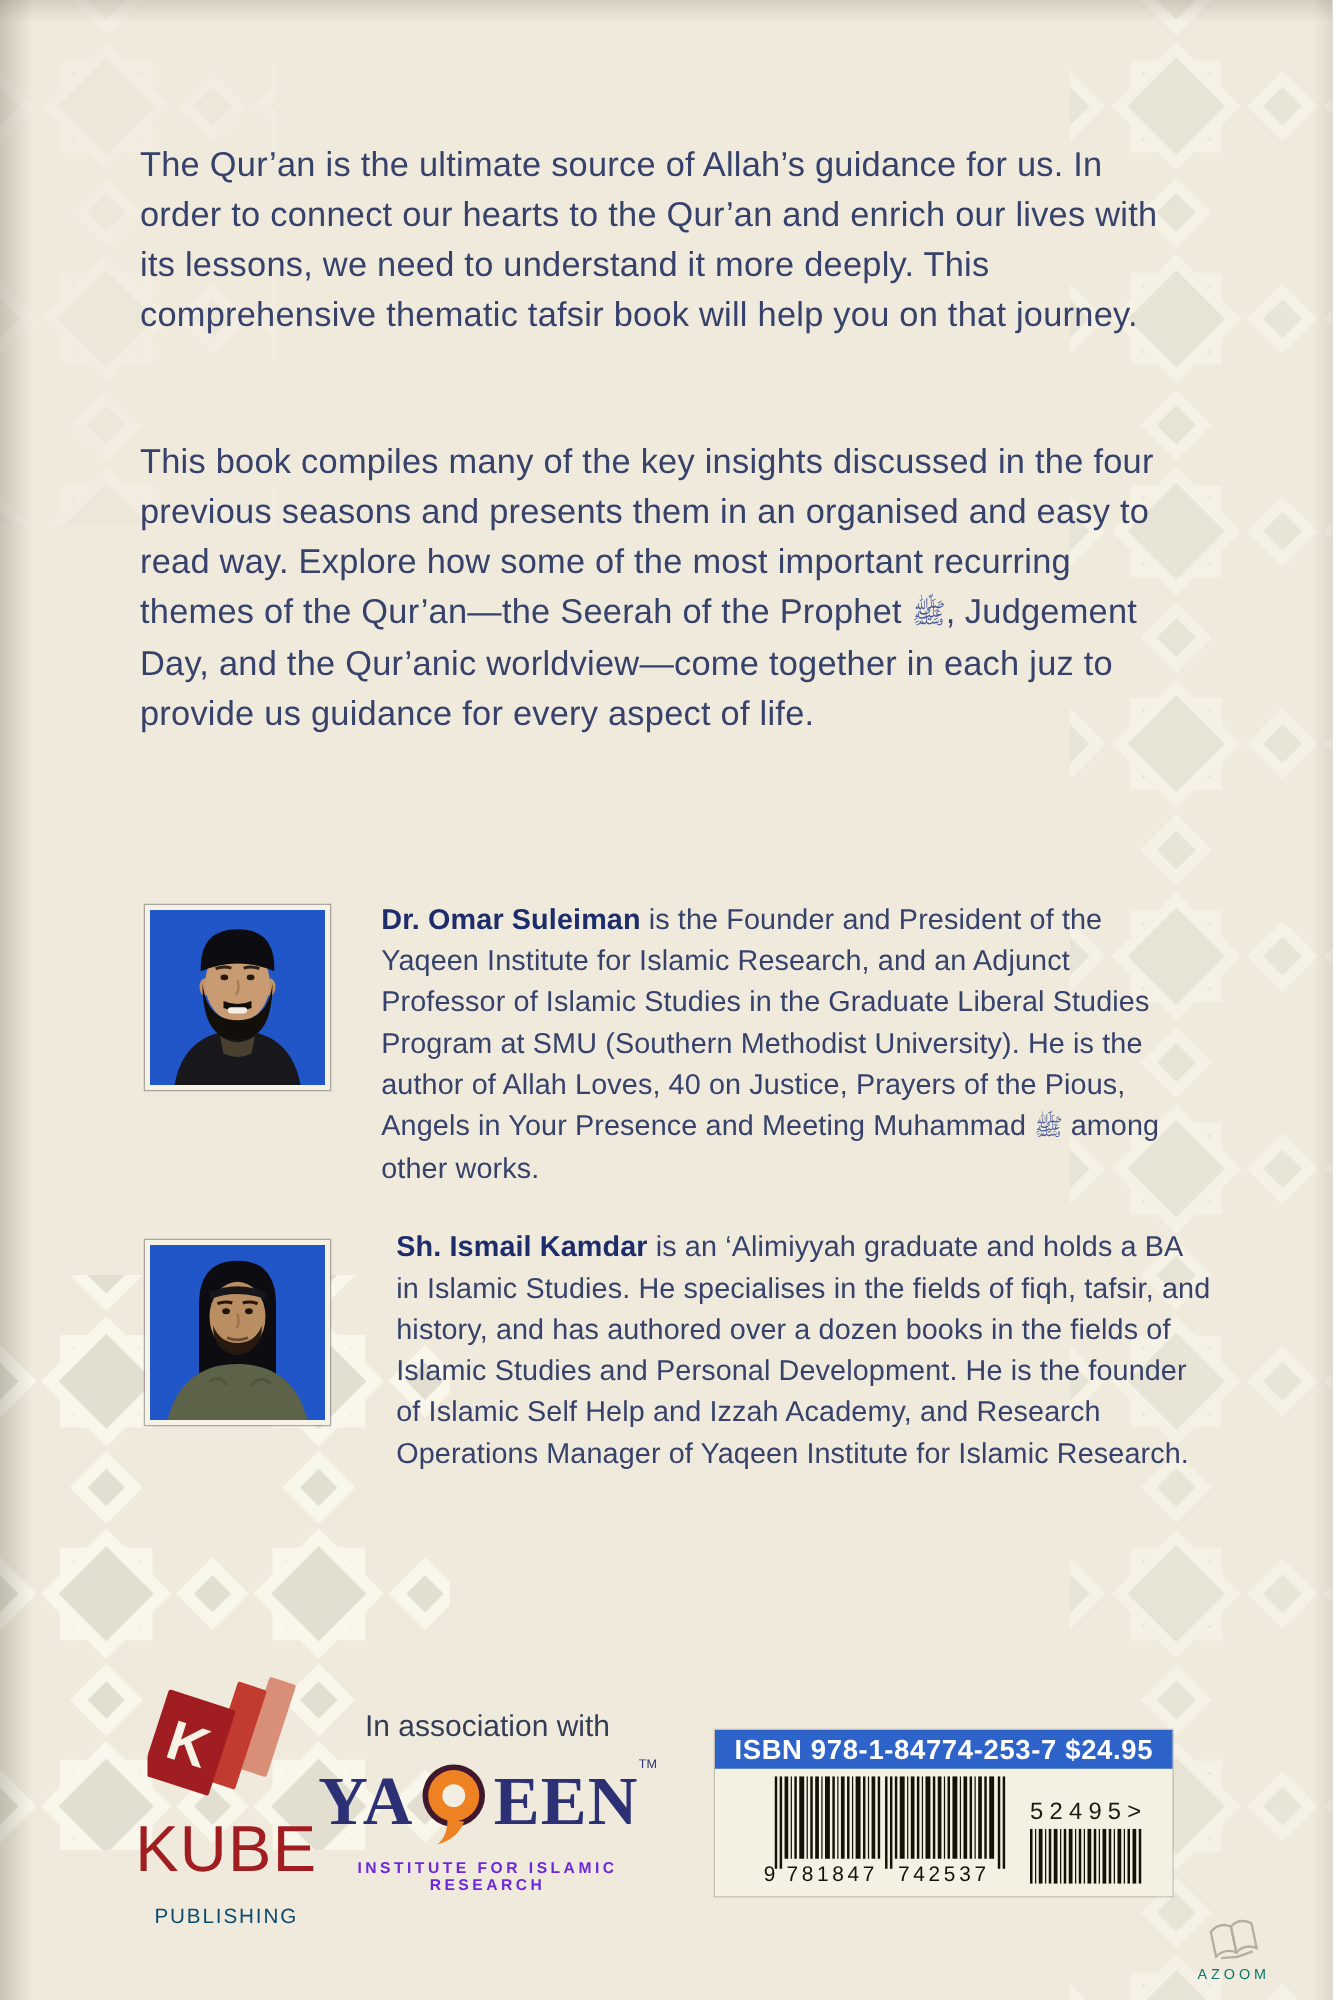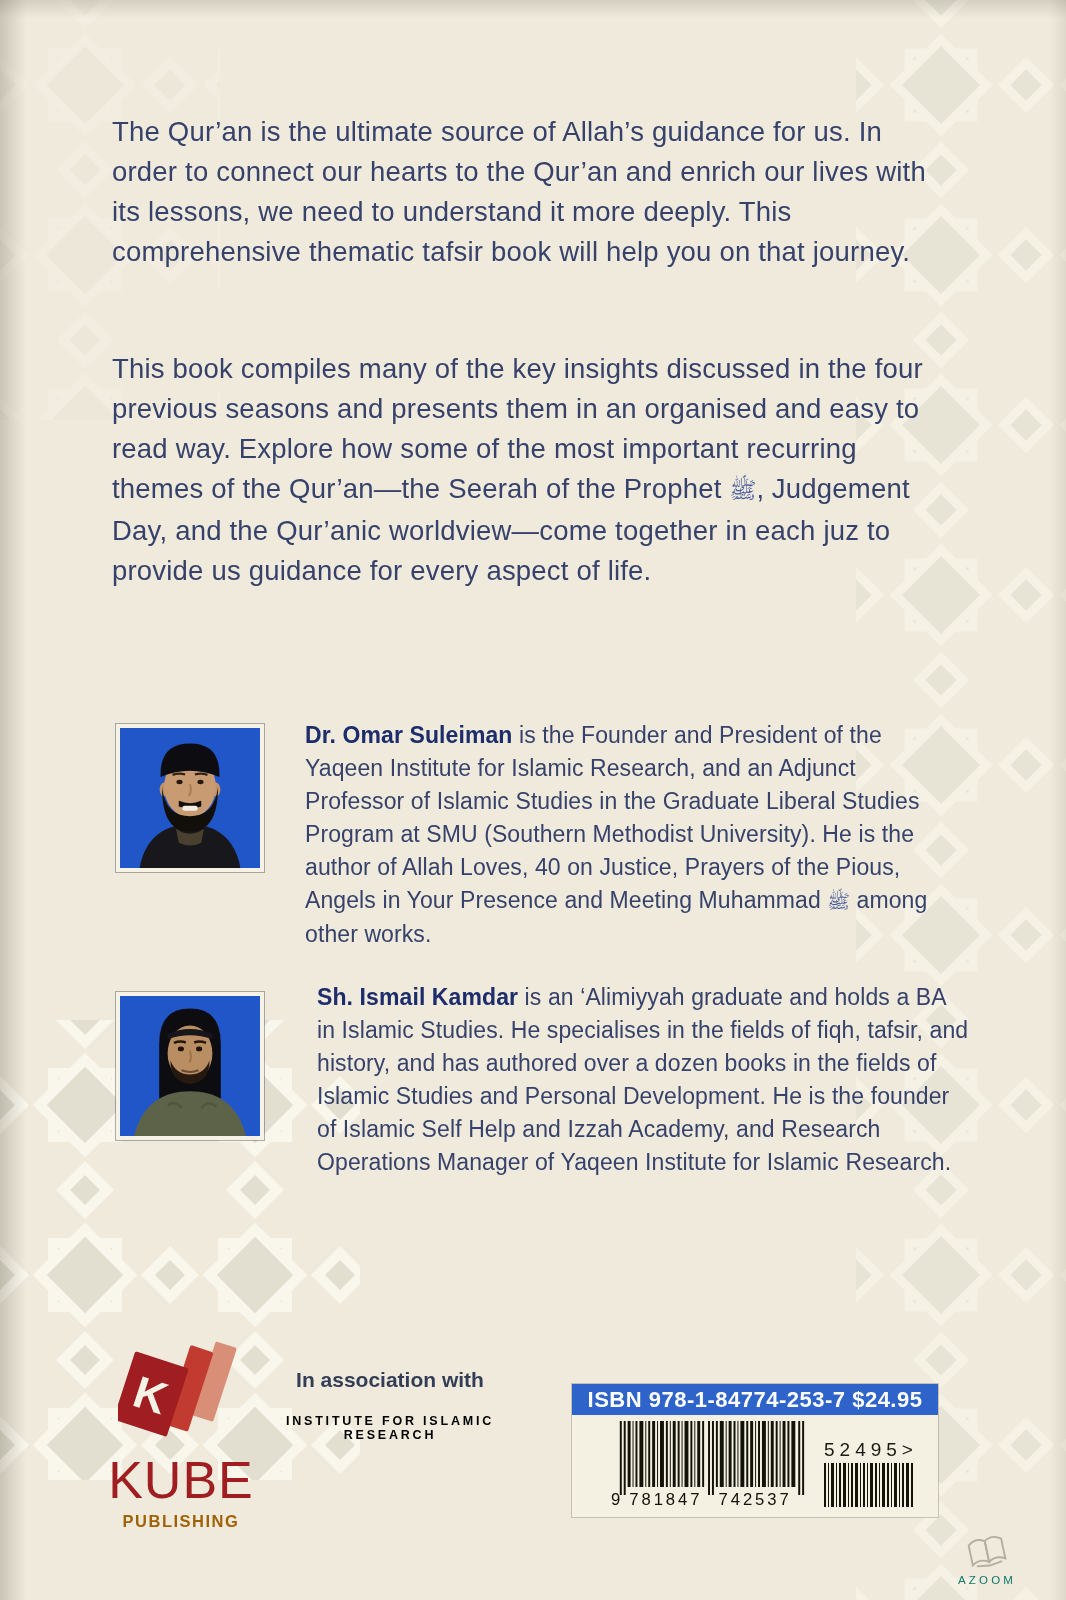--- a/index.html
+++ b/index.html
@@ -34,31 +34,31 @@
   .photo.ph1{left:116px;top:724px;}
   .photo.ph2{left:116px;top:992px;}
   .bio{position:absolute;margin:13px;font-size:23px;line-height:33px;letter-spacing:.1px;}
   .bio.b1{left:292px;top:706px;width:648px;}
   .bio.b2{left:304px;top:968px;width:652px;}
 
   
   .kube{position:absolute;left:106px;top:1340px;width:150px;text-align:center;}
   .kube-mark{width:126px;height:112px;display:block;margin:0 auto;}
   .kube-name{font-size:52px;font-weight:400;color:#A01D22;letter-spacing:1px;margin-top:-2px;}
-  .kube-sub{font-size:16.5px;font-weight:700;color:#a16207;letter-spacing:1.5px;margin-top:2px;}
+  .kube-sub{font-size:16.5px;font-weight:400;color:#0c4a6e;letter-spacing:1.5px;margin-top:14px;}
 
   
   .assoc{position:absolute;left:240px;top:1368px;width:300px;text-align:center;}
-  .assoc-label{font-size:21px;color:#333E56;font-weight:bold;}
+  .assoc-label{font-size:24px;color:#333E56;}
   .brand-row{display:flex;align-items:center;justify-content:center;margin-top:8px;}
   .brand-txt{font-family:"Liberation Serif", serif;font-weight:700;font-size:55px;
     color:#2B3174;letter-spacing:1px;line-height:1;}
   .q-mark{width:60px;height:72px;margin:0 2px;position:relative;top:4px;}
   .brand-tm{font-size:10px;color:#2B3174;align-self:flex-start;margin-top:2px;}
-  .assoc-sub{font-size:12.5px;font-weight:700;color:#000000;letter-spacing:2.8px;margin-top:22px;}
+  .assoc-sub{font-size:12.5px;font-weight:700;color:#6d28d9;letter-spacing:2.8px;margin-top:11px;}
 
   
   .barcode-label{position:absolute;left:572px;top:1384px;width:366px;height:133px;
     background:#F4F0E2;box-shadow:0 0 0 1px rgba(120,115,100,.35);}
   .isbn-band{height:31px;background:#2E63C9;color:#FFFFFF;font-weight:700;font-size:22px;
     display:flex;align-items:center;justify-content:center;letter-spacing:.5px;}
   .bars-row{position:relative;height:103px;}
   .ean{position:absolute;left:38px;top:6px;width:200px;height:86px;}
   .supp{position:absolute;left:252px;top:24px;width:100px;text-align:left;}
   .supp-digits{font-size:19px;color:#1A1A14;letter-spacing:5px;white-space:nowrap;}
@@ -176,20 +176,31 @@
       <rect x="61" y="4" width="25" height="86" rx="2" transform="rotate(18 73 47)" fill="#C23B30"></rect>
       <rect x="5" y="16" width="58" height="74" rx="2" transform="rotate(18 34 53)" fill="#A01D22"></rect>
       <text transform="rotate(18 34 53)" x="34" y="70" text-anchor="middle" font-family="Liberation Sans, sans-serif" font-size="46" font-weight="bold" fill="#F6F2E5">K</text>
     </svg>
     <div class="kube-name">KUBE</div>
     <div class="kube-sub">PUBLISHING</div>
   </div>
 
   <div class="assoc">
     <div class="assoc-label">In association with</div>
+    <div class="brand-row">
+      <span class="brand-txt">YA</span>
+      <svg class="q-mark" viewBox="0 0 72 84">
+        <circle cx="36" cy="33" r="30" fill="#40182E"></circle>
+        <circle cx="36" cy="33" r="24.5" fill="#EE8122"></circle>
+        <circle cx="36" cy="33" r="11" fill="#F2EEE1"></circle>
+        <path d="M30 55 Q30 73 20 80 Q40 74 46 58 Z" fill="#EE8122"></path>
+      </svg>
+      <span class="brand-txt">EEN</span>
+      <span class="brand-tm">TM</span>
+    </div>
     <div class="assoc-sub">INSTITUTE FOR ISLAMIC RESEARCH</div>
   </div>
 
   <div class="barcode-label">
     <div class="isbn-band">ISBN 978-1-84774-253-7 $24.95</div>
     <div class="bars-row">
       <svg class="ean" viewBox="0 0 204 86" preserveAspectRatio="none">
         <g fill="#121208">
           <rect x="10" width="2" height="74"></rect>
             <rect x="14" width="2" height="74"></rect>

